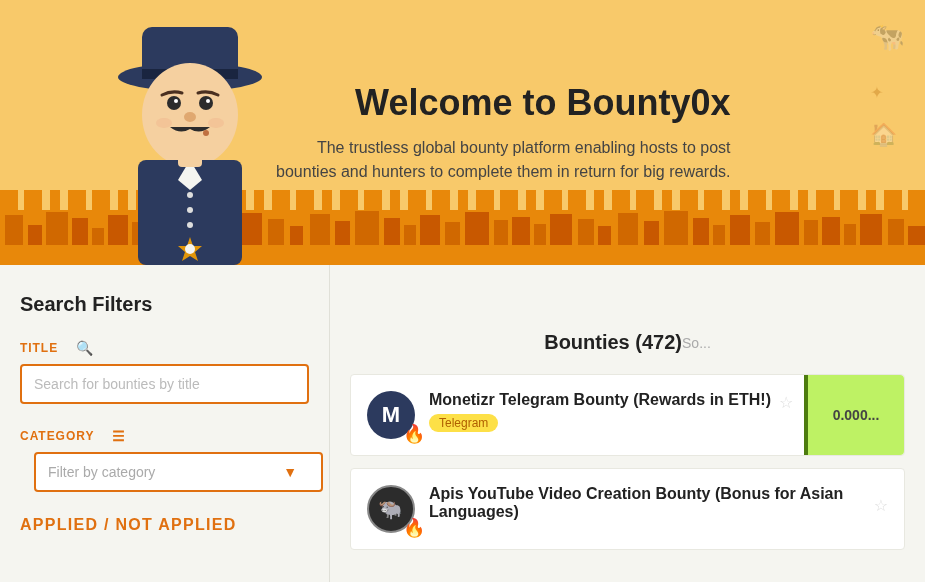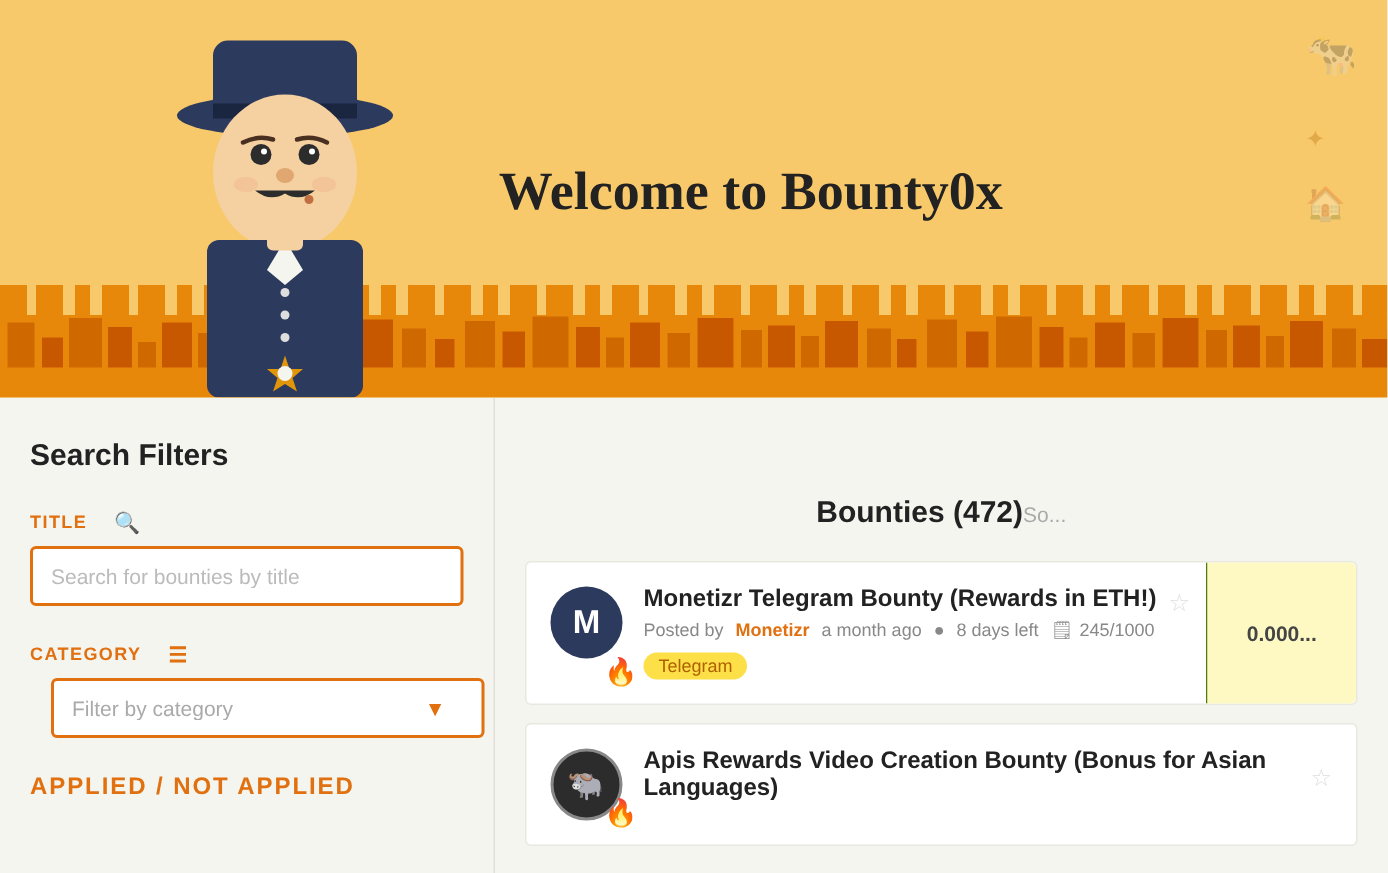--- a/index.html
+++ b/index.html
@@ -13,21 +13,20 @@
       overflow: hidden;
       display: flex;
       align-items: center;
       justify-content: center;
     }
     .hero-content {
       text-align: right;
       z-index: 2;
       position: relative;
       margin-left: 76px;
-      font-family: Liberation Serif, serif;
     }
     .hero-title {
       font-size: 36px;
       font-weight: 800;
       color: #222;
       margin-bottom: 12px;
     }
     .hero-subtitle {
       font-size: 16px;
       color: #444;
@@ -250,22 +249,22 @@
       padding: 2px 10px;
       font-size: 12px;
       font-weight: 500;
     }
     .bounty-reward-area {
       position: absolute;
       right: 0;
       top: 0;
       bottom: 0;
       width: 100px;
-      background: #fef9c3;
-      border-left: 1px solid #4d7c0f;
+      background: #bef264;
+      border-left: 4px solid #4d7c0f;
       display: flex;
       align-items: center;
       justify-content: center;
       font-size: 14px;
       font-weight: 700;
       color: #444;
       border-radius: 0 4px 4px 0;
     }
     .star-icon {
       color: #ddd;
@@ -319,20 +318,21 @@
 
       <polygon points="100,232 103,241 112,241 105,247 108,256 100,251 92,256 95,247 88,241 97,241" fill="#f5a000" opacity="0.9"></polygon>
       <circle cx="100" cy="244" r="5" fill="#f5f5f0"></circle>
 
       <rect x="88" y="148" width="24" height="14" rx="4" fill="#f5d0a0"></rect>
     </svg>
   </div>
 
   <div class="hero-content">
     <h1 class="hero-title">Welcome to Bounty0x</h1>
+    <p class="hero-subtitle">The trustless global bounty platform enabling hosts to post bounties and hunters to complete them in return for big rewards.</p>
   </div>
 
   <div class="deco-icons">
     <div style="font-size:28px; margin-bottom: 30px;">🐄</div>
     <div style="font-size:16px; margin-bottom:20px;">✦</div>
     <div style="font-size:22px;">🏠</div>
   </div>
 
   <div class="cityscape">
 
@@ -428,48 +428,35 @@
       <span class="sort-label">So...</span>
     </div>
 
     <div class="bounty-card" style="padding-right: 110px;">
       <div class="bounty-avatar avatar-m">M</div>
       <div class="bounty-info">
         <div style="display:flex; align-items:center; gap:8px;">
           <span class="bounty-name">Monetizr Telegram Bounty (Rewards in ETH!)</span>
           <span class="star-icon">☆</span>
         </div>
-        <div class="bounty-meta">
-          <span>Posted by</span>
-          <span class="poster">Monetizr</span>
-          <span>a month ago</span>
-          <span class="dot">●</span>
-          <span class="days-left">
-            <span>8 days left</span>
-          </span>
-          <span class="submissions">
-            <span>🗒</span>
-            <span>245/1000</span>
-          </span>
-        </div>
         <span class="tag">Telegram</span>
       </div>
 
       <div style="position:absolute; left:52px; bottom:10px; color:#e07010; font-size:18px;">🔥</div>
 
       <div class="bounty-reward-area">
         <span>0.000...</span>
       </div>
     </div>
 
     <div class="bounty-card">
       <div class="bounty-avatar avatar-apis" style="font-size:20px;">🐃</div>
       <div class="bounty-info">
         <div style="display:flex; align-items:center; gap:8px;">
-          <span class="bounty-name">Apis Rewards Video Creation Bounty (Bonus for Asian Languages)</span>
+          <span class="bounty-name">Apis YouTube Video Creation Bounty (Bonus for Asian Languages)</span>
           <span class="star-icon">☆</span>
         </div>
       </div>
 
       <div style="position:absolute; left:52px; bottom:10px; color:#e07010; font-size:18px;">🔥</div>
     </div>
 
   </div>
 
 </div>

